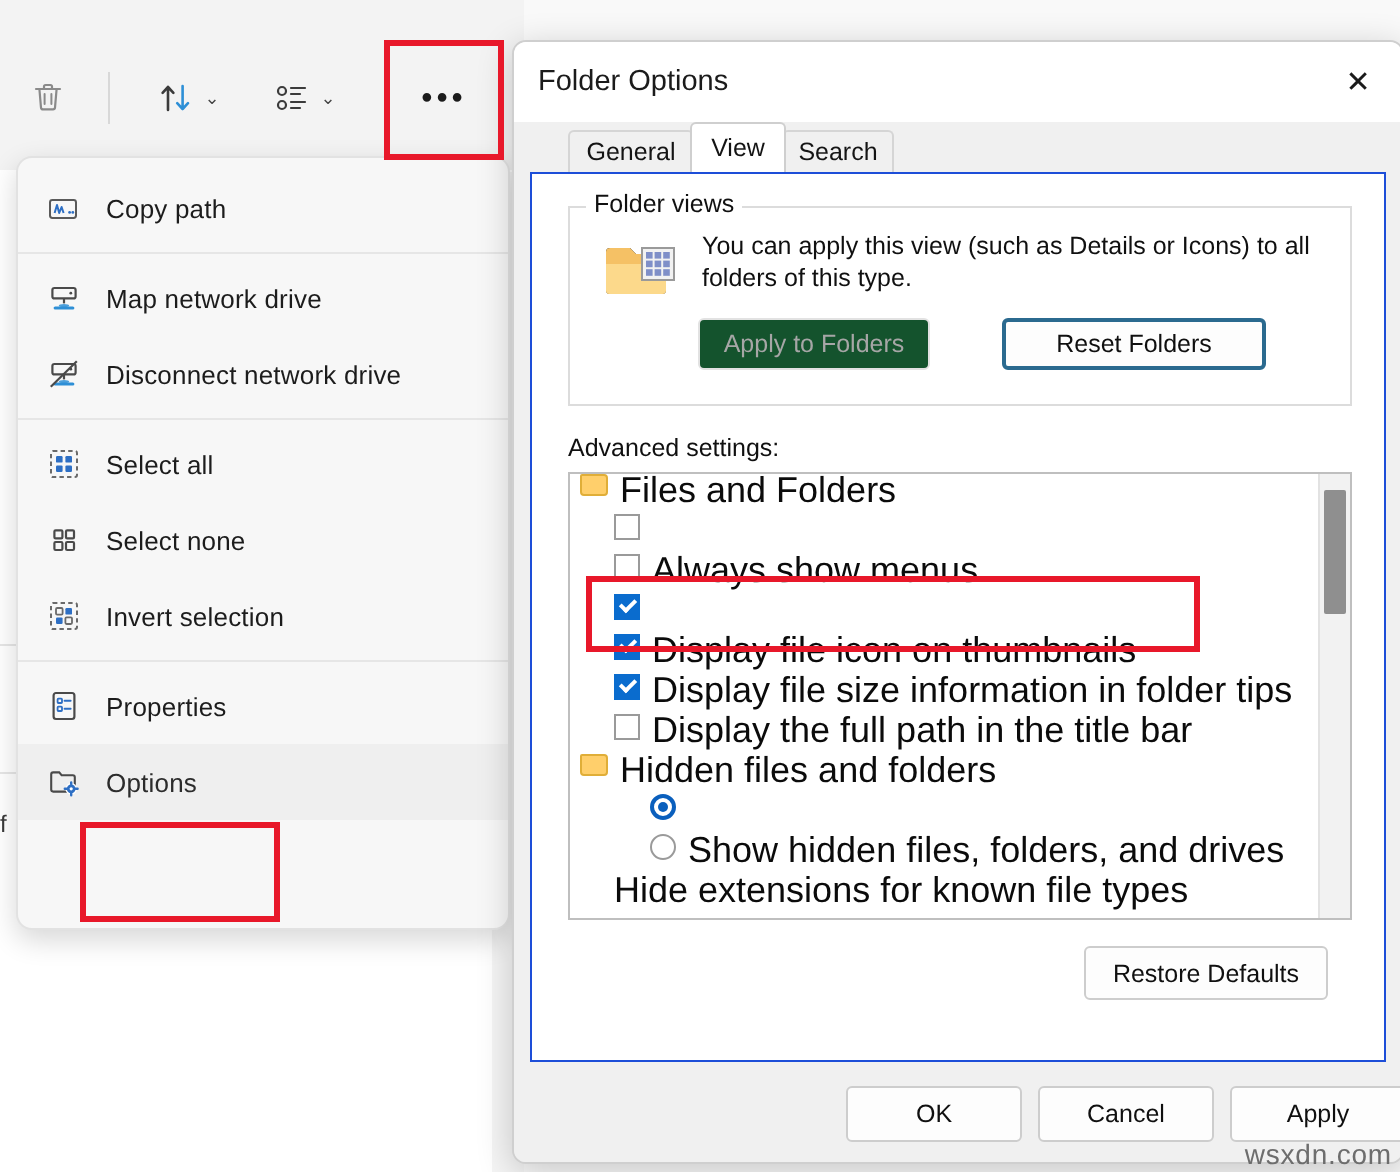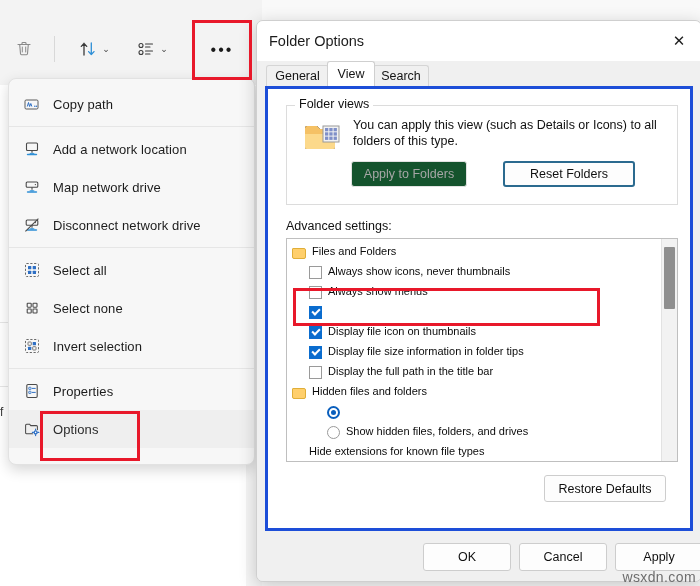--- a/index.html
+++ b/index.html
@@ -180,35 +180,36 @@
     display: flex;
     align-items: center;
     justify-content: center;
     font-size: 12.5px;
     color: #141414;
     background: #f0f0f0;
     border: 1px solid #d5d5d5;
     border-bottom: none;
     border-radius: 3px 3px 0 0;
     box-sizing: border-box;
+    margin-left: 18px;
   }
   .tab.active {
     top: 0px;
     height: 25px;
     background: #ffffff;
     border-color: #cfcfcf;
     z-index: 3;
   }
 
   .dlg-page {
     position: absolute;
     left: 8px; top: 65px;
     width: 428px; height: 445px;
     background: #ffffff;
-    border: 3px solid #1d4ed8;
+    border: 1px solid #1d4ed8;
     box-sizing: border-box;
   }
 
   
   .groupbox {
     position: absolute;
     left: 18px;
     top: 16px;
     width: 392px;
     height: 100px;
@@ -284,22 +285,22 @@
   }
   .adv-rows {
     position: absolute;
     left: 0; top: 0;
     width: 374px;
   }
   .adv-row {
     position: relative;
     height: 20px;
     display: flex;
-    align-items: flex-end;
-    font-size: 11px;
+    align-items: flex-start;
+    font-size: 18px;
     color: #0b0b0b;
     white-space: nowrap;
   }
   .adv-row.group {
     padding-left: 5px;
   }
   .adv-row.opt {
     padding-left: 22px;
   }
   .adv-row.radio {
@@ -462,31 +463,20 @@
           <rect x="2" y="4" width="13" height="9" rx="1.2" stroke="#5a5a5a" stroke-width="1" fill="none"></rect>
           <path d="M4.3 10.5l1.2-4 1.1 4 1.2-3 1 3" stroke="#2e6fc4" stroke-width="1" fill="none" stroke-linejoin="round"></path>
           <circle cx="11.8" cy="10.2" r="0.7" fill="#2e6fc4"></circle>
           <circle cx="13.4" cy="10.2" r="0.7" fill="#2e6fc4"></circle>
         </svg>
       </span>
       <span class="ci-label">Copy path</span>
     </div>
     <div class="ctx-sep"></div>
 
-    <div class="ctx-item">
-      <span class="ci-icon">
-        <svg width="18" height="18" viewBox="0 0 18 18">
-          <rect x="3.5" y="3" width="11" height="7.5" rx="1" stroke="#4a4a4a" stroke-width="1.1" fill="none"></rect>
-          <path d="M9 10.5v2.2" stroke="#4a4a4a" stroke-width="1.1"></path>
-          <path d="M4.6 14.5h8.8" stroke="#2e8fd6" stroke-width="1.6" stroke-linecap="round"></path>
-          <ellipse cx="9" cy="13.6" rx="2.6" ry="0.8" fill="#2e8fd6" opacity="0.85"></ellipse>
-        </svg>
-      </span>
-      <span class="ci-label">Add a network location</span>
-    </div>
 
     <div class="ctx-item">
       <span class="ci-icon">
         <svg width="18" height="18" viewBox="0 0 18 18">
           <rect x="3.2" y="4" width="11.6" height="5.2" rx="1" stroke="#4a4a4a" stroke-width="1.1" fill="none"></rect>
           <circle cx="12.4" cy="6.6" r="0.7" fill="#4a4a4a"></circle>
           <path d="M9 9.2v2.5" stroke="#4a4a4a" stroke-width="1.1"></path>
           <path d="M4.6 14h8.8" stroke="#2e8fd6" stroke-width="1.6" stroke-linecap="round"></path>
           <ellipse cx="9" cy="12.8" rx="2.6" ry="0.8" fill="#2e8fd6" opacity="0.85"></ellipse>
         </svg>
@@ -621,21 +611,20 @@
       <div class="adv-label">Advanced settings:</div>
 
       <div class="adv-list">
         <div class="adv-rows" id="adv-rows">
             <div class="adv-row group">
               <span class="folder-mini"></span>
               <span class="row-text">Files and Folders</span>
             </div>
             <div class="adv-row opt">
               <span class="cb"></span>
-              <span class="row-text">Always show icons, never thumbnails</span>
             </div>
             <div class="adv-row opt">
               <span class="cb"></span>
               <span class="row-text">Always show menus</span>
             </div>
             <div class="adv-row opt selected">
               <span class="cb on"></span>
             </div>
             <div class="adv-row opt">
               <span class="cb on"></span>

